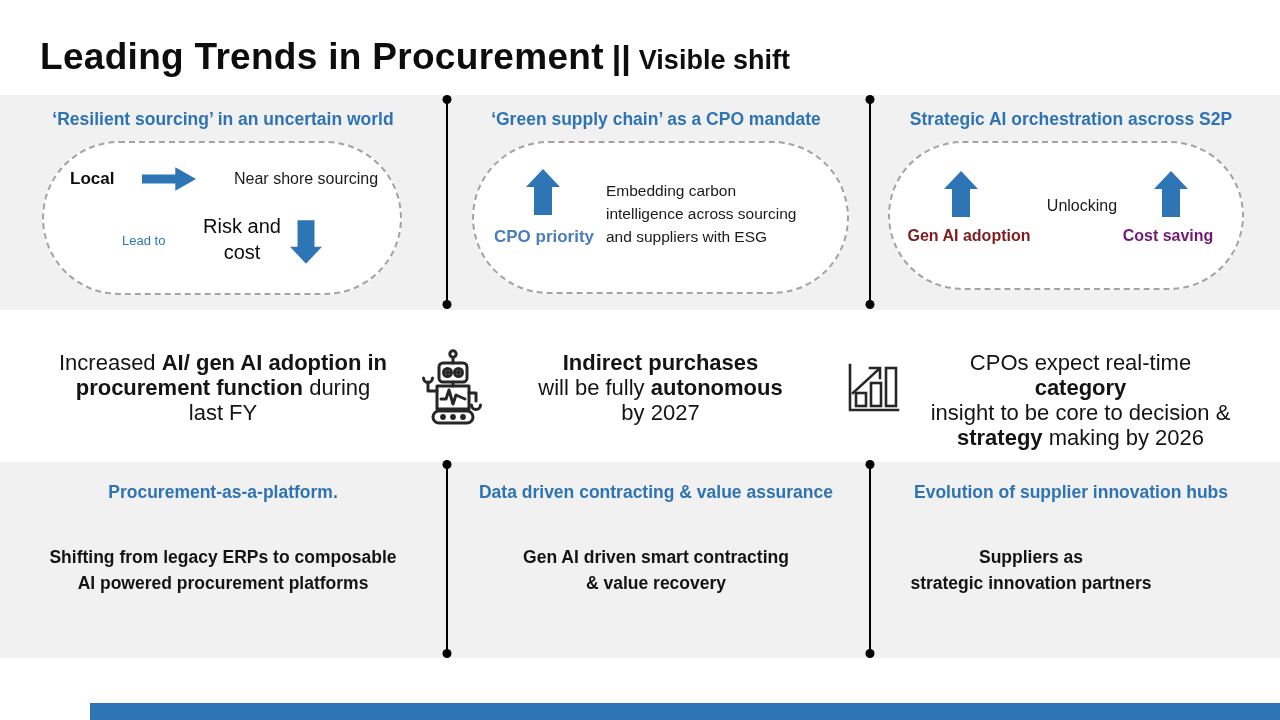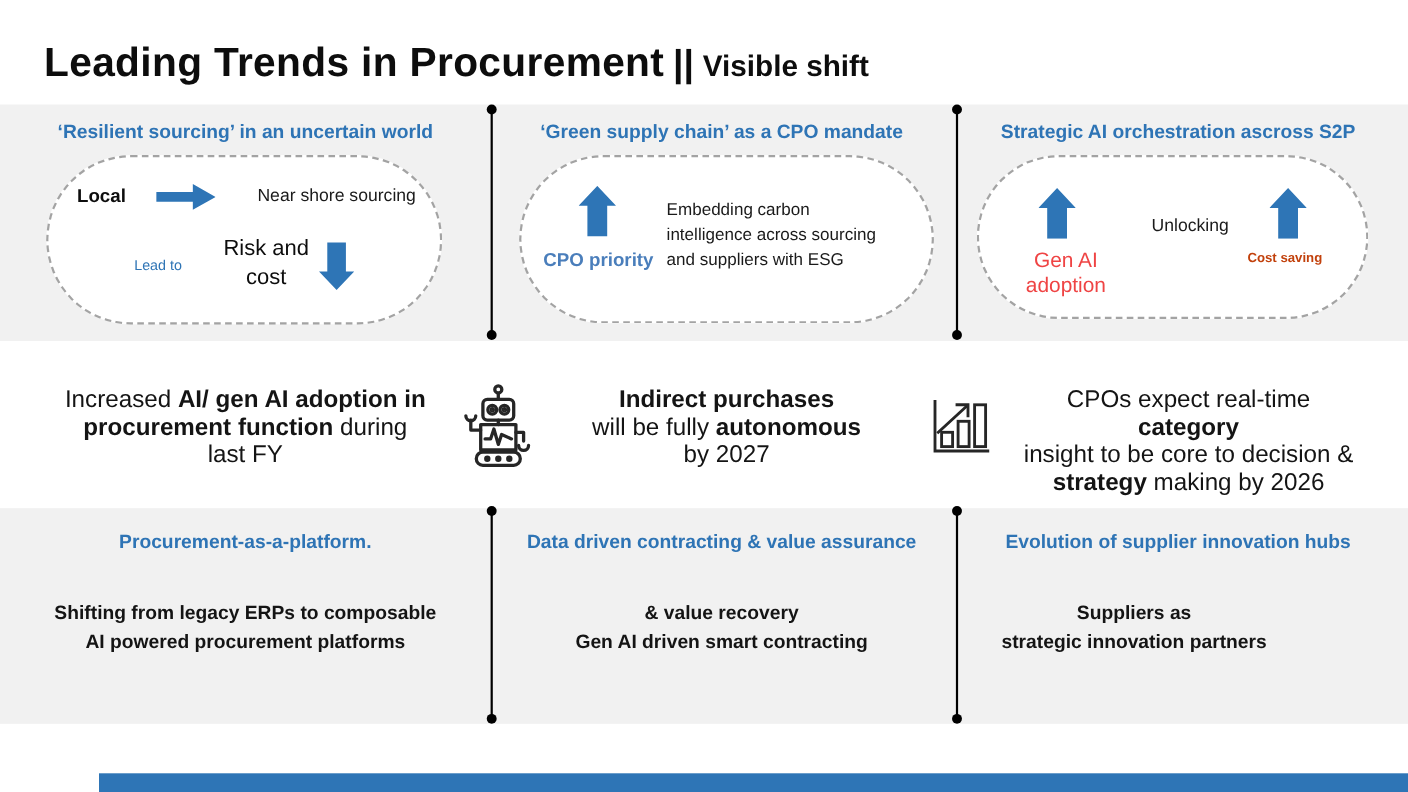--- a/index.html
+++ b/index.html
@@ -50,26 +50,26 @@
   .arrow-down{left:246px;top:76px;width:32px;height:46px;}
 
   
   .o2-arrow-up{left:52px;top:26px;width:34px;height:46px;}
   .o2-arrow-label{left:6px;top:84px;width:128px;text-align:center;font-size:17px;
                   font-weight:700;color:#4a7ebb;}
   .o2-body{left:132px;top:36px;width:220px;font-size:15.5px;line-height:23px;color:#1a1a1a;}
 
   
   .o3-arrow-left{left:54px;top:28px;width:34px;height:46px;}
-  .o3-left-label{left:12px;top:84px;width:134px;text-align:center;font-size:19px;
-                 font-weight:400;color:#ef4444;}
+  .o3-left-label{left:12px;top:84px;width:134px;text-align:center;font-size:16px;
+                 font-weight:700;color:#7f1d1d;}
   .o3-center-label{left:142px;top:54px;width:100px;text-align:center;font-size:16px;color:#1a1a1a;}
   .o3-arrow-right{left:264px;top:28px;width:34px;height:46px;}
-  .o3-right-label{left:218px;top:84px;width:120px;text-align:center;font-size:12px;
-                  font-weight:700;color:#c2410c;}
+  .o3-right-label{left:218px;top:84px;width:120px;text-align:center;font-size:16px;
+                  font-weight:700;color:#701a75;}
 
   
   .stat{position:absolute;text-align:center;font-size:22px;line-height:25px;color:#141414;}
   .stat-1{left:58px;top:350px;width:330px;}
   .stat-2{left:518px;top:350px;width:285px;}
   .stat-3{left:928px;top:350px;width:305px;}
   .b{font-weight:700;}
   .stat-icon{position:absolute;}
   .robot-icon{left:419px;top:349px;width:64px;height:76px;}
   .chart-icon{left:847px;top:360px;width:54px;height:54px;}
@@ -231,22 +231,22 @@
 
     <div class="b-heading bh-1">Procurement-as-a-platform.</div>
     <div class="b-heading bh-2">Data driven contracting &amp; value assurance</div>
     <div class="b-heading bh-3">Evolution of supplier innovation hubs</div>
 
     <div class="b-body bb-1">
       <span style="display:block">Shifting from legacy ERPs to composable</span>
       <span style="display:block">AI powered procurement platforms</span>
     </div>
     <div class="b-body bb-2">
+      <span style="display:block">Gen AI driven smart contracting</span>
       <span style="display:block">&amp; value recovery</span>
-      <span style="display:block">Gen AI driven smart contracting</span>
     </div>
     <div class="b-body bb-3">
       <span style="display:block">Suppliers as</span>
       <span style="display:block">strategic innovation partners</span>
     </div>
   </div>
 
   <div class="bottom-bar"></div>
 
 </div>

